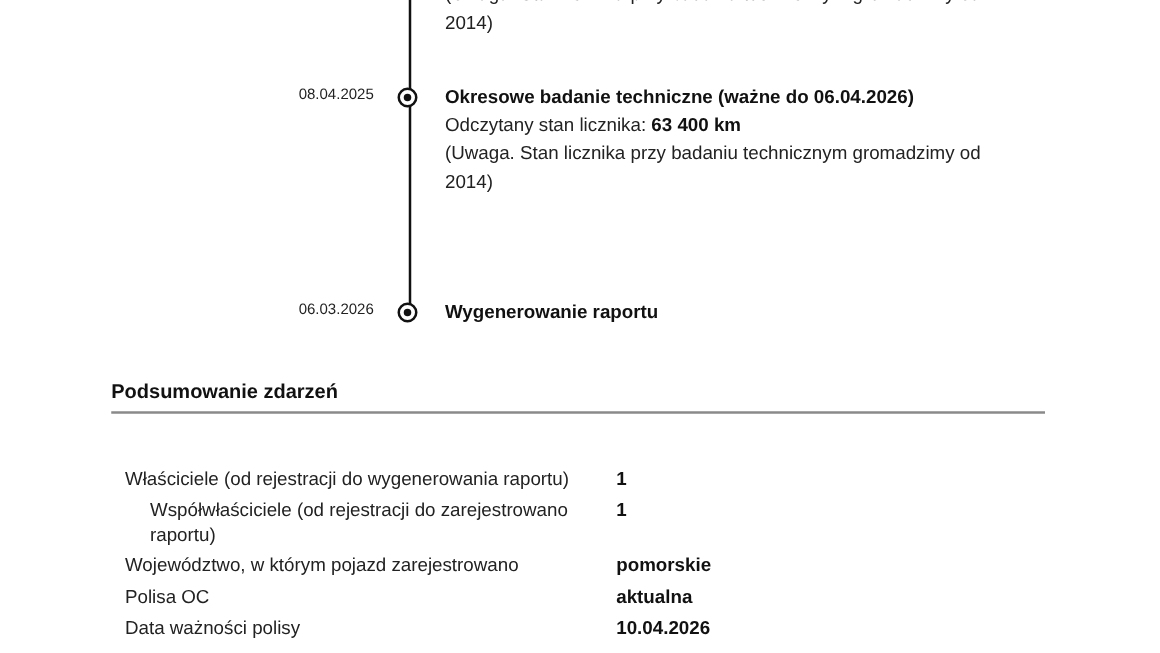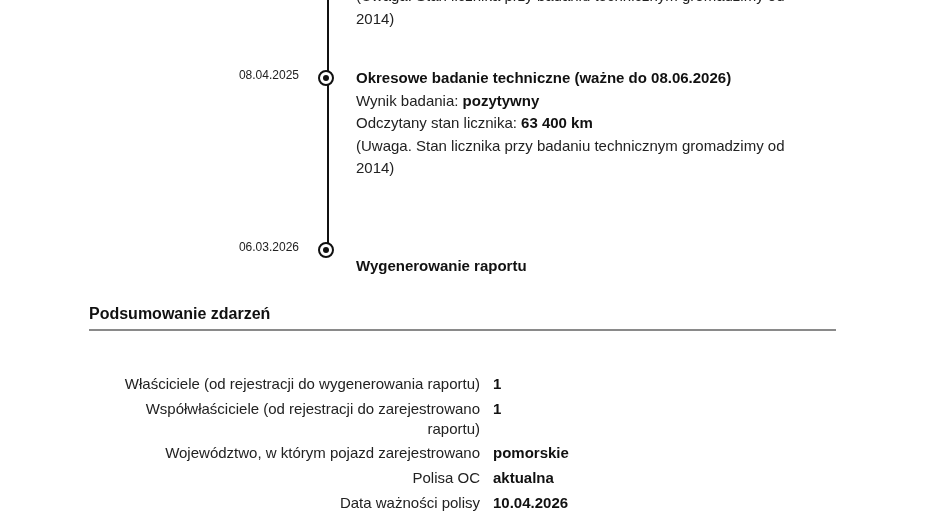--- a/index.html
+++ b/index.html
@@ -24,52 +24,51 @@
     .tl-title { font-weight: bold; color: #111; }
     .b { font-weight: bold; color: #111; }
 
     .section-title {
       position: absolute; left: 89px; top: 305px; font-size: 16px; font-weight: bold; color: #111;
     }
     .section-rule { position: absolute; left: 89px; top: 329px; width: 747px; height: 2px; background: #8a8a8a; }
 
     .summary { position: absolute; left: 0; top: 374px; width: 928px; }
     .row { position: absolute; left: 0; width: 928px; font-size: 15px; line-height: 19.5px; }
-    .row .label { position: absolute; right: 448px; width: 380px; text-align: right; color: #222; }
+    .row .label { position: absolute; right: 448px; width: 380px; color: #222; }
     .row .value { position: absolute; left: 493px; font-weight: bold; color: #111; white-space: nowrap; }
   </style>
 </head>
 <body>
 
 <div class="timeline">
   <div class="tl-line"></div>
 
   <div class="tl-entry" style="top:-15px;">
     <div class="tl-body" style="top:0;">
       <div>(Uwaga. Stan licznika przy badaniu technicznym gromadzimy od</div>
       <div>2014)</div>
     </div>
   </div>
 
   <div class="tl-entry" style="top:68px;">
     <div class="tl-date" style="top:0;">08.04.2025</div>
     <div class="tl-marker" style="top:2px;"></div>
     <div class="tl-body" style="top:-1px;">
-      <div class="tl-title">Okresowe badanie techniczne (ważne do 08.06.2026)</div>
-      <div><span>Wynik badania: </span><span class="b">pozytywny</span></div>
+      <div class="tl-title">Okresowe badanie techniczne (ważne do 06.04.2026)</div>
       <div><span>Odczytany stan licznika: </span><span class="b">63 400 km</span></div>
       <div>(Uwaga. Stan licznika przy badaniu technicznym gromadzimy od</div>
       <div>2014)</div>
     </div>
   </div>
 
   <div class="tl-entry" style="top:240px;">
     <div class="tl-date" style="top:0;margin-left:36px;">06.03.2026</div>
     <div class="tl-marker" style="top:2px;"></div>
-    <div class="tl-body" style="top:-1px;margin-top:16px;">
+    <div class="tl-body" style="top:-1px;">
       <div class="tl-title">Wygenerowanie raportu</div>
     </div>
   </div>
 </div>
 
 <div class="section-title">Podsumowanie zdarzeń</div>
 <div class="section-rule"></div>
 
 <div class="summary">
   <div class="row" style="top:0;">

